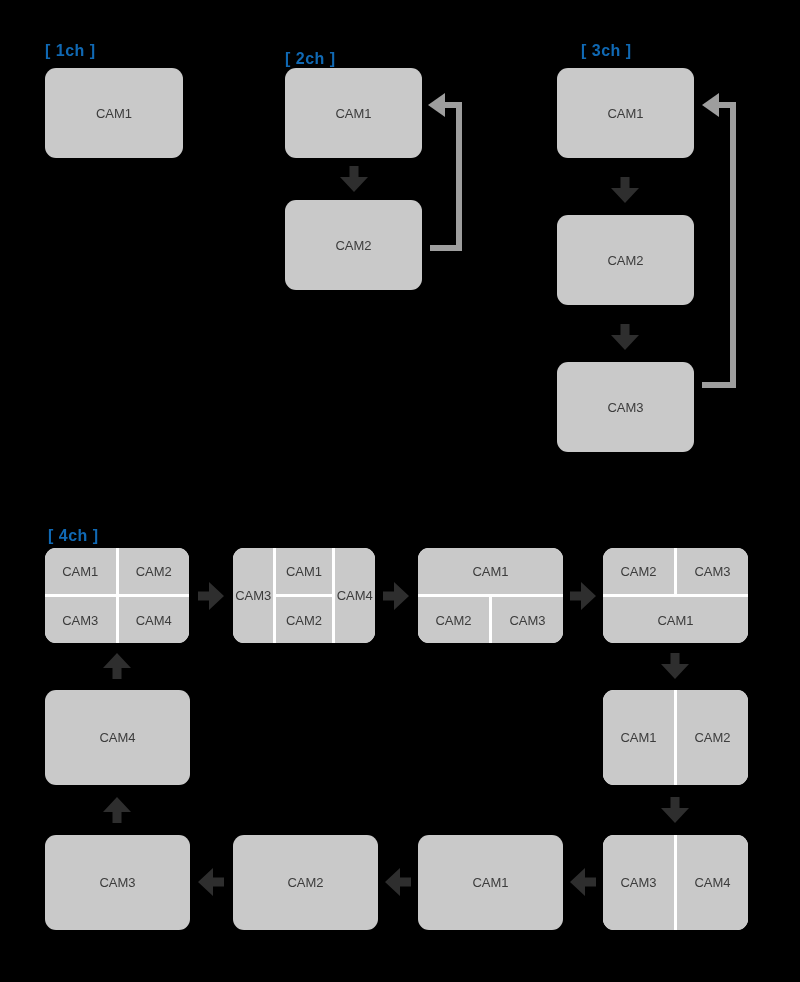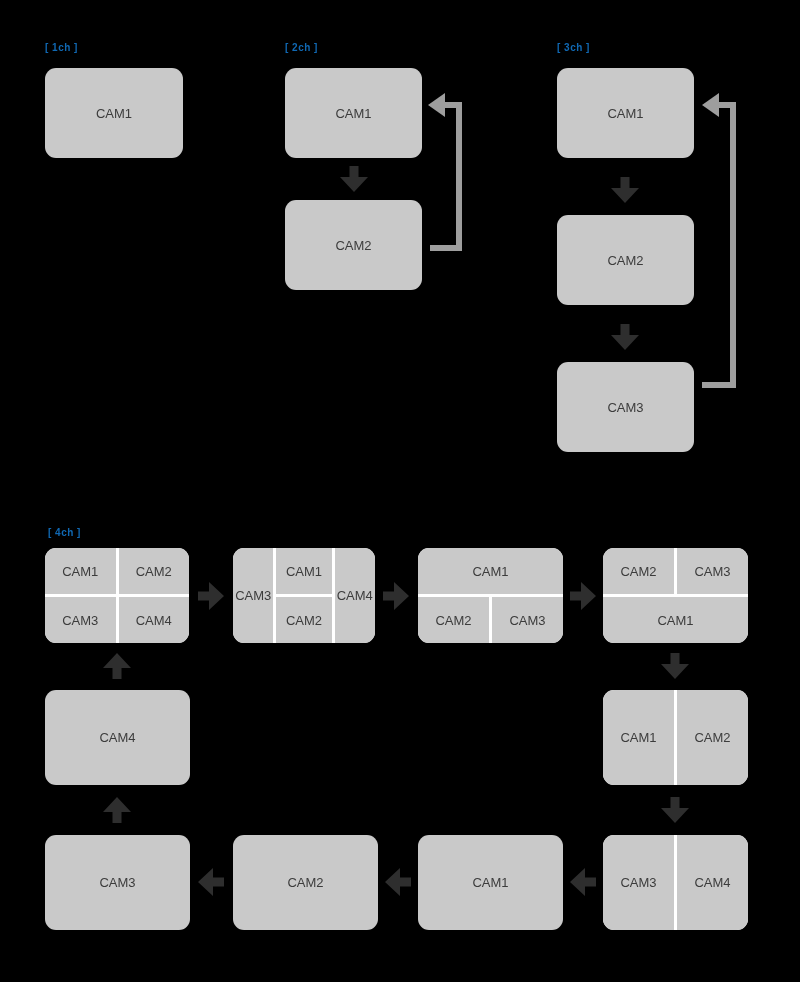--- a/index.html
+++ b/index.html
@@ -1,18 +1,18 @@
 <!DOCTYPE html>
 <html><head>
 <meta charset="utf-8">
 <style>
   html,body{margin:0;padding:0;background:#000;}
   .canvas{position:relative;width:800px;height:982px;background:#000000;
           font-family:"Liberation Sans",sans-serif;overflow:hidden;}
-  .sec-title{position:absolute;color:#1069b4;font-weight:700;font-size:10px;letter-spacing:.5px;white-space:pre;}
+  .sec-title{position:absolute;color:#1069b4;font-weight:700;font-size:16px;letter-spacing:.5px;white-space:pre;}
   .cam-box{position:absolute;background:#c9c9c9;border-radius:11px;display:flex;
            align-items:center;justify-content:center;color:#3c3c3c;font-size:13px;}
   .grid-box{position:absolute;background:#ffffff;border-radius:11px;overflow:hidden;display:grid;gap:3px;}
   .cell{background:#c9c9c9;display:flex;align-items:center;justify-content:center;color:#3c3c3c;font-size:13px;}
   .quad{grid-template-columns:1fr 1fr;grid-template-rows:1fr 1fr;}
   .cols3{grid-template-columns:28.5% 1fr 28.5%;}
   .mid{display:grid;grid-template-rows:1fr 1fr;gap:3px;background:#ffffff;}
   .rows2{grid-template-columns:1fr 1fr;grid-template-rows:1fr 1fr;}
   .span2{grid-column:1/3;}
   .vsplit{grid-template-columns:1fr 1fr;}
@@ -27,36 +27,36 @@
              border-bottom:12px solid transparent;border-right:17px solid #9e9e9e;}
 </style>
 </head>
 <body>
 
 <div class="canvas">
 
   <div class="sec-title" style="left:45px;top:42px">[ 1ch ]</div>
   <div class="cam-box" style="left:45px;top:68px;width:138px;height:90px">CAM1</div>
 
-  <div class="sec-title" style="left:285px;top:42px">[ 2ch ]</div>
+  <div class="sec-title" style="left:285px;top:50px">[ 2ch ]</div>
   <div class="cam-box" style="left:285px;top:68px;width:137px;height:90px">CAM1</div>
   <span class="arrow dir-down" style="left:340px;top:165px">
     <svg viewBox="0 0 28 28">
         <path d="M9.5 1 H18.5 V12 H28 L14 27 L0 12 H9.5 Z"></path>
       </svg>
   </span>
   <div class="cam-box" style="left:285px;top:200px;width:137px;height:90px">CAM2</div>
   <div class="loop">
     <div class="loop-seg" style="left:430px;top:245px;width:32px;height:6px"></div>
     <div class="loop-seg" style="left:456px;top:102px;width:6px;height:149px"></div>
     <div class="loop-seg" style="left:445px;top:102px;width:17px;height:6px"></div>
     <div class="loop-head" style="left:428px;top:93px"></div>
   </div>
 
-  <div class="sec-title" style="left:557px;top:42px">[ 3ch ]</div>
+  <div class="sec-title" style="left:581px;top:42px">[ 3ch ]</div>
   <div class="cam-box" style="left:557px;top:68px;width:137px;height:90px">CAM1</div>
   <span class="arrow dir-down" style="left:611px;top:176px">
     <svg viewBox="0 0 28 28">
         <path d="M9.5 1 H18.5 V12 H28 L14 27 L0 12 H9.5 Z"></path>
       </svg>
   </span>
   <div class="cam-box" style="left:557px;top:215px;width:137px;height:90px">CAM2</div>
   <span class="arrow dir-down" style="left:611px;top:323px">
     <svg viewBox="0 0 28 28">
         <path d="M9.5 1 H18.5 V12 H28 L14 27 L0 12 H9.5 Z"></path>

